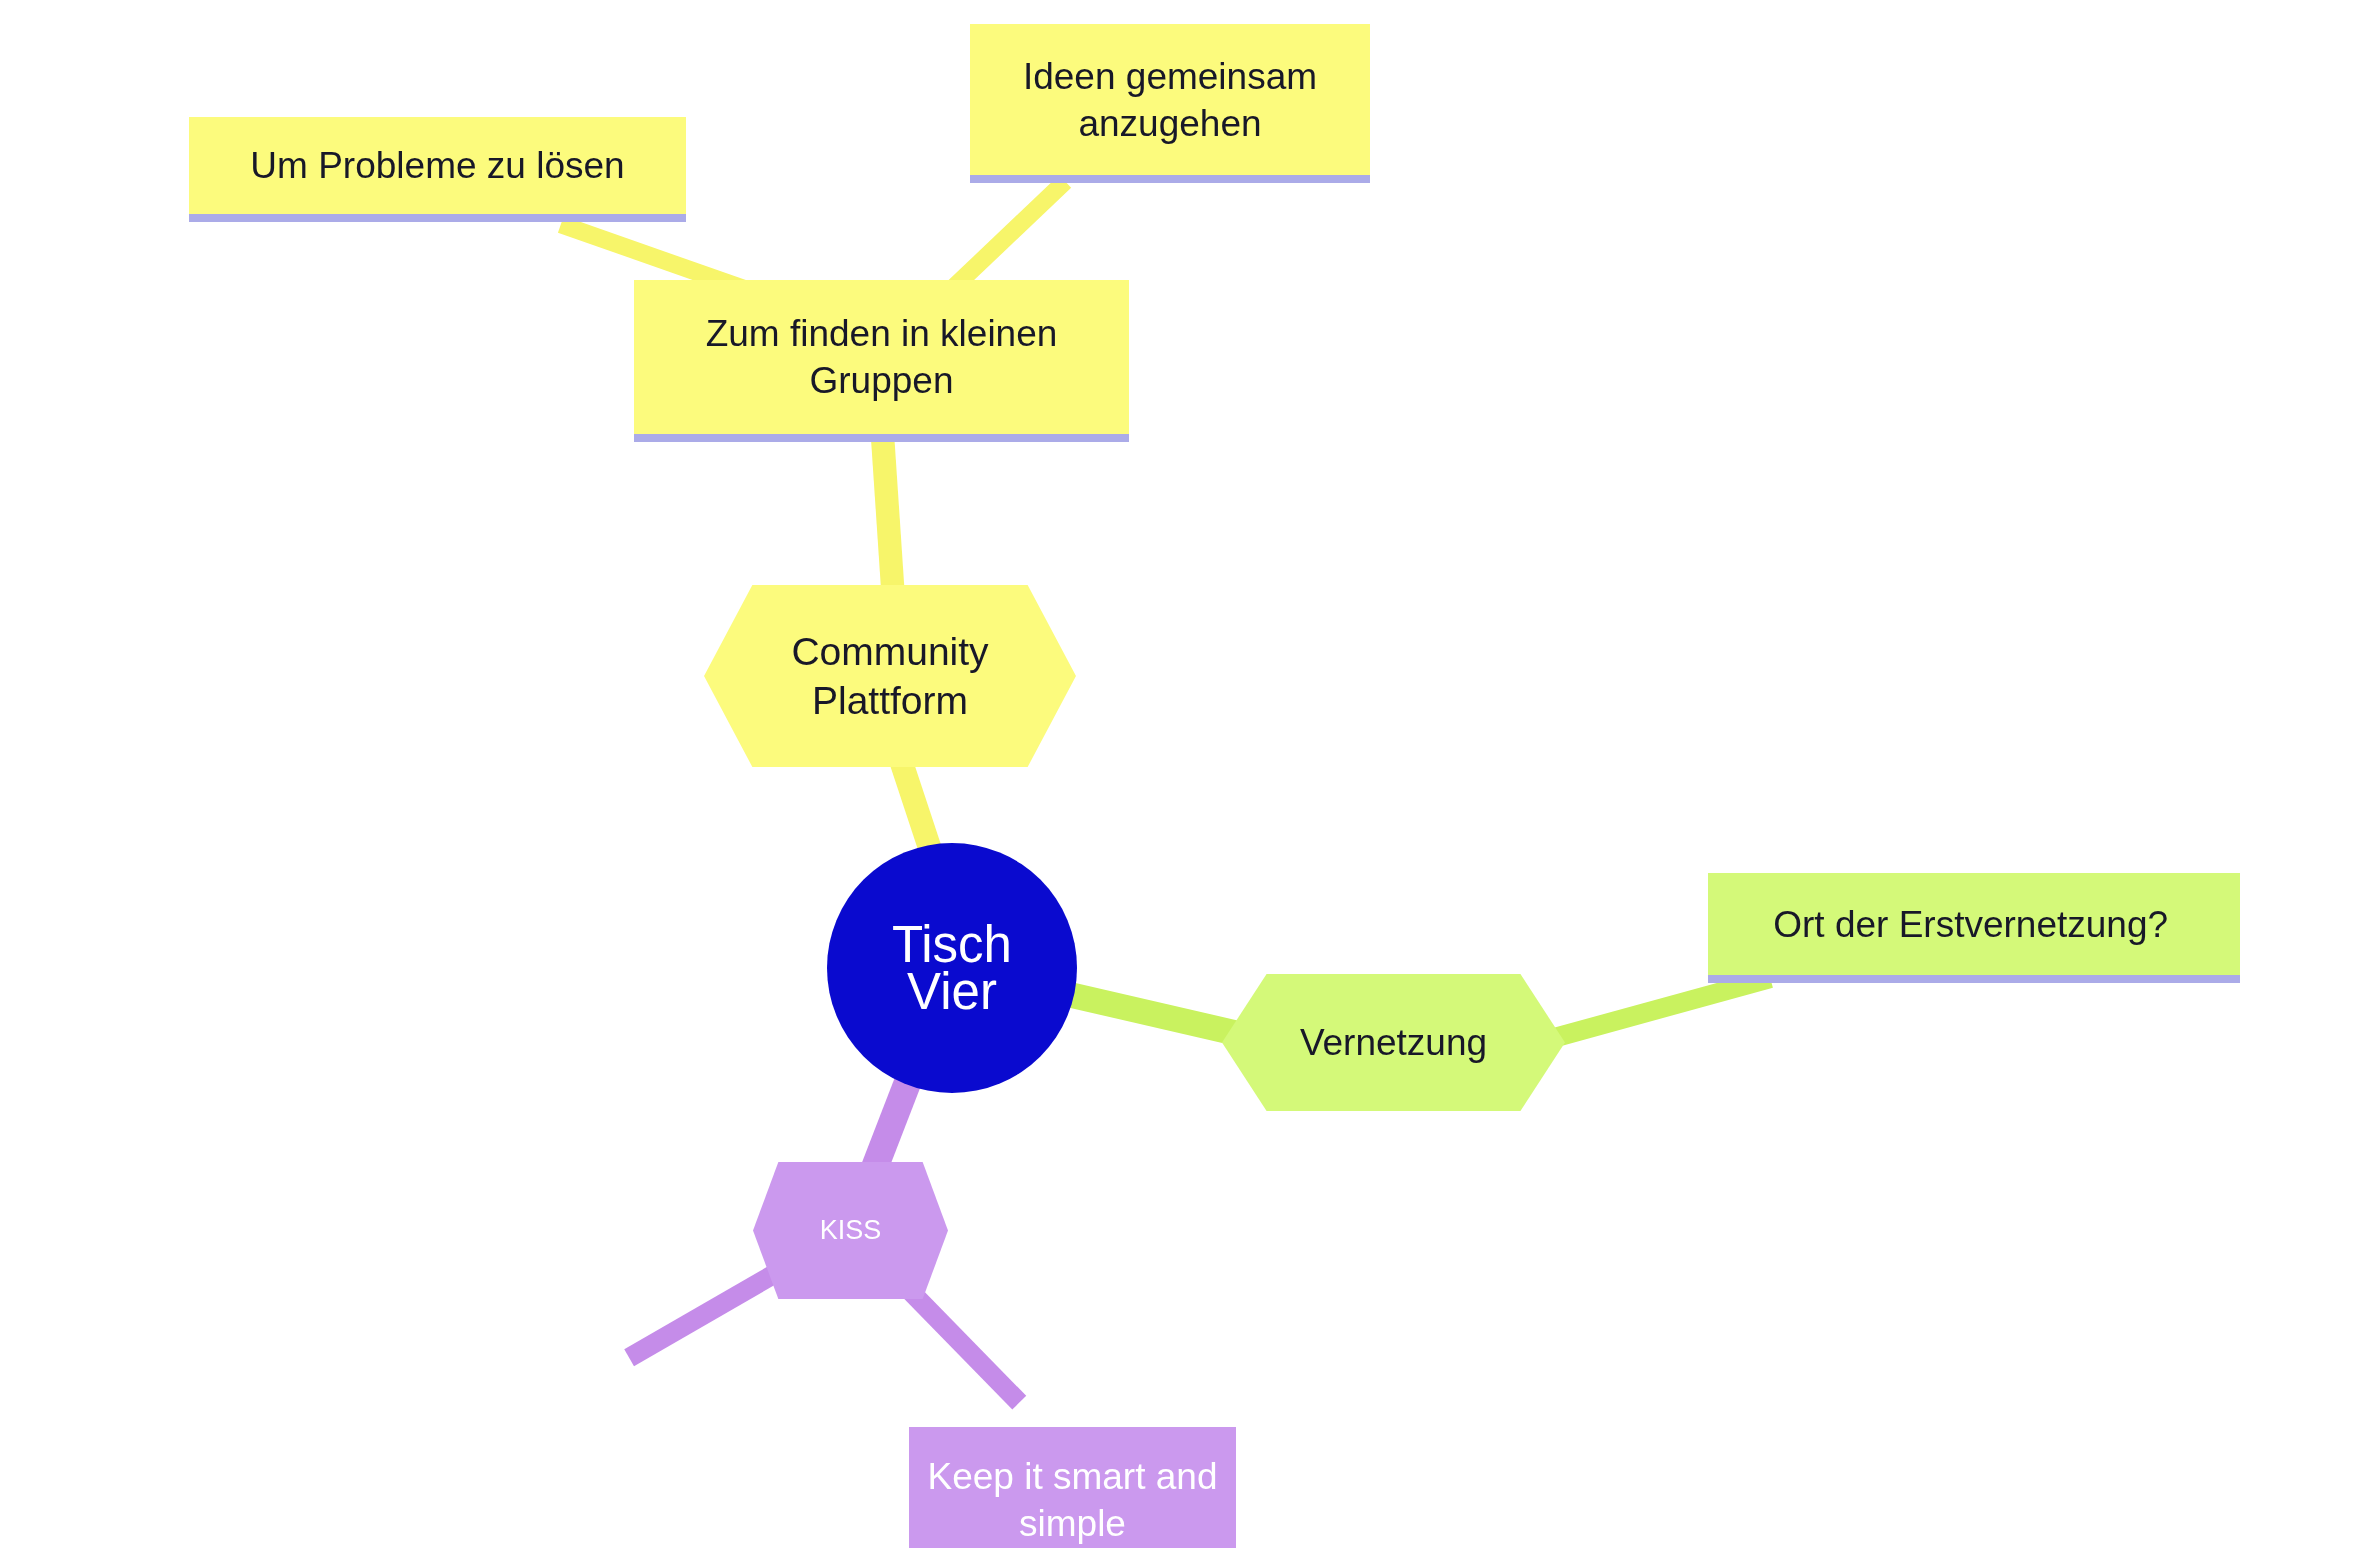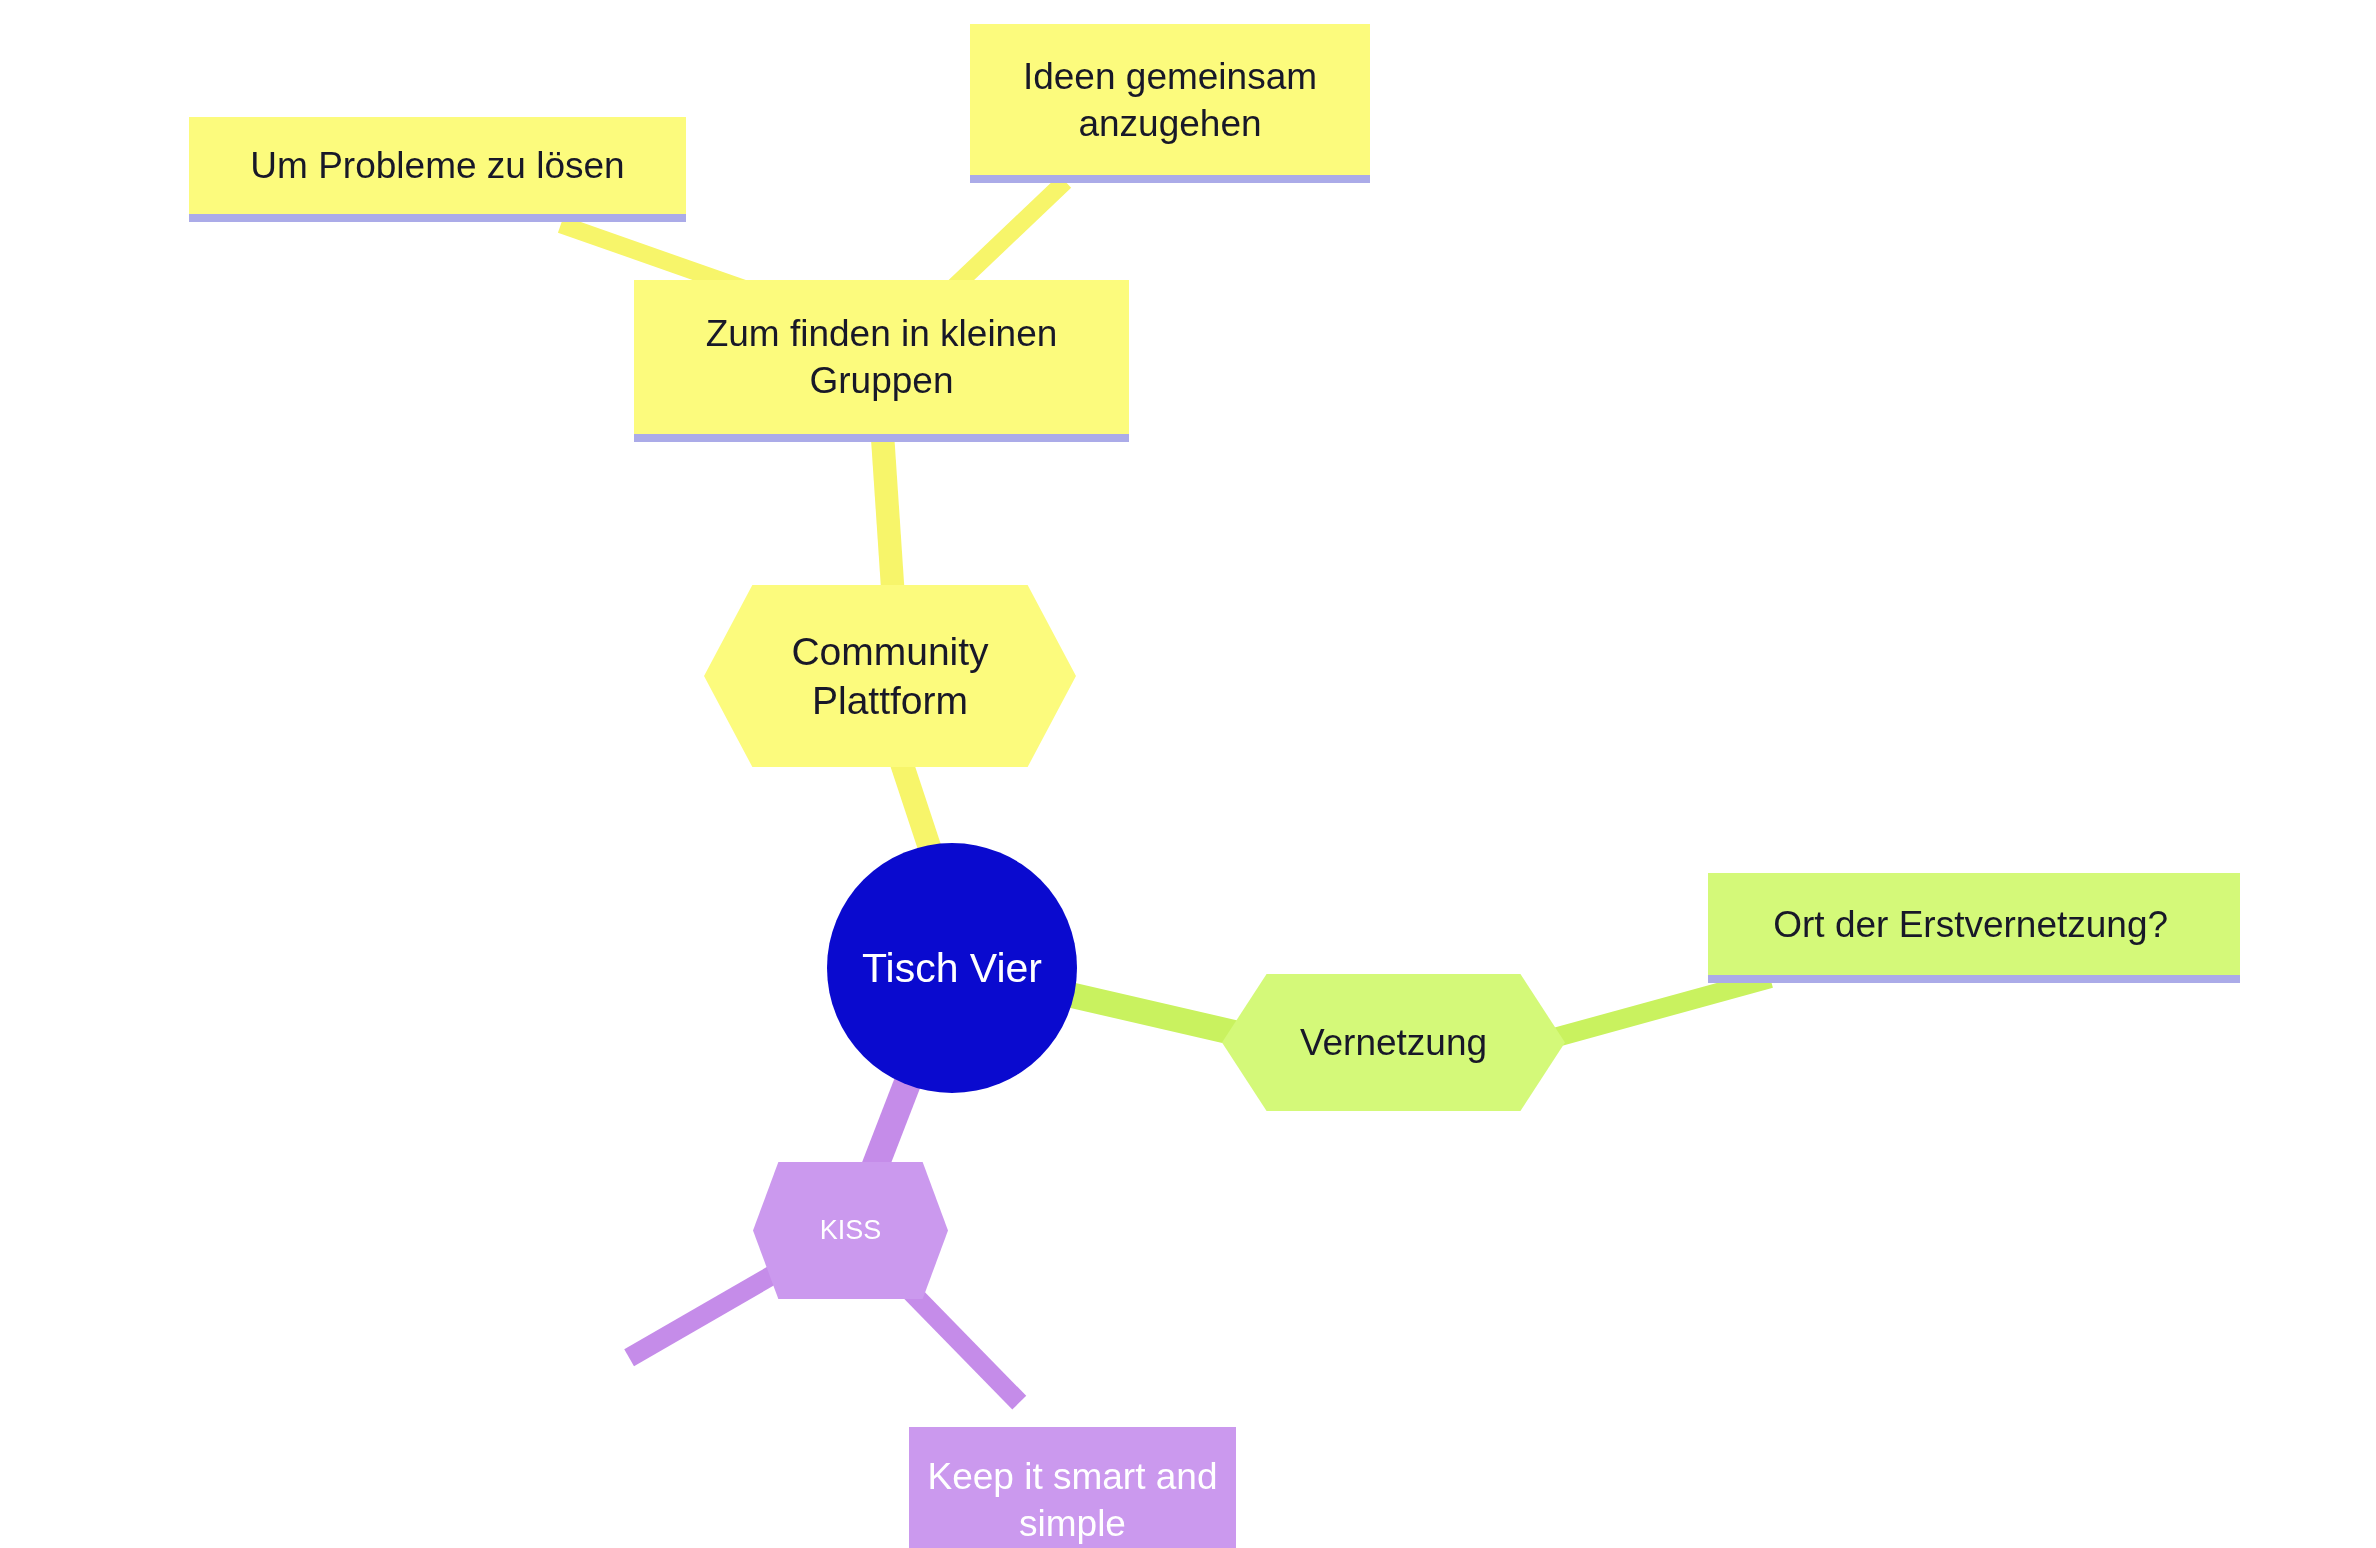--- a/index.html
+++ b/index.html
@@ -45,21 +45,21 @@
     clip-path:polygon(13% 0%,87% 0%,100% 50%,87% 100%,13% 100%,0% 50%);
     padding:23px 39px;
   }
   .hex.yellow{background:var(--box-yellow);}
   .hex.green{background:var(--box-green);}
   .hex.purple{background:var(--box-purple);color:var(--ink-light);}
   .circle{
     background:var(--center-blue);
     border-radius:50%;
     color:var(--ink-light);
-    font-size:41px;
+    font-size:51px;
   }
 
   
   #n-probleme   {left:189px;  top:117px;  width:497px; height:105px;}
   #n-ideen      {left:970px;  top:24.4px;   width:400px; height:159px;}
   #n-zumfinden  {left:634px;  top:280px;  width:495px; height:162px;}
   #n-community  {left:704px;  top:585px;  width:372px; height:182px; font-size:39px;line-height:49px;}
   #n-center     {left:827px;  top:843px;  width:250px; height:250px;}
   #n-vernetzung {left:1222px; top:974px;  width:343px; height:137px;}
   #n-ort        {left:1708px; top:873px;  width:532px; height:110px;}

